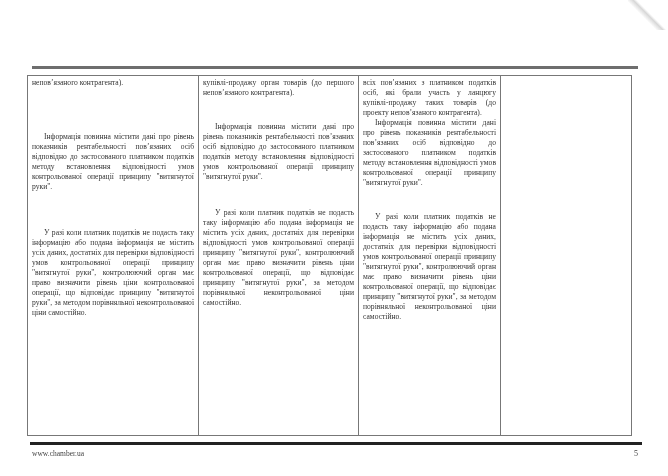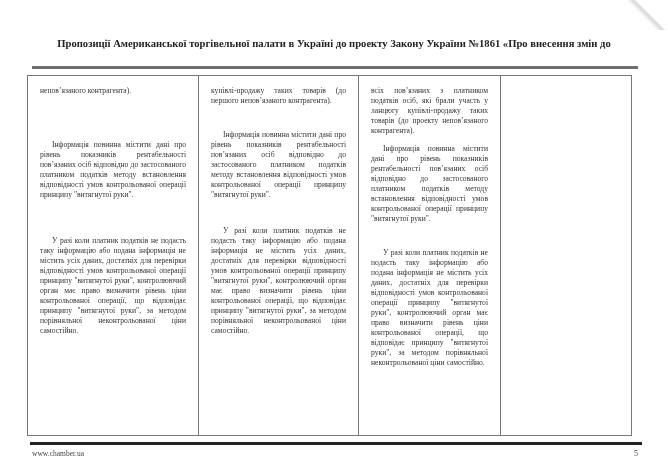--- a/index.html
+++ b/index.html
@@ -16,21 +16,21 @@
       background: #555; opacity: 0.85;
     }
     table.doc {
       position: absolute; left: 27px; top: 75px; width: 604px; height: 355px;
       border-collapse: collapse; table-layout: fixed;
     }
     table.doc td {
       border: 1px solid #777; vertical-align: top; padding: 2px 4px;
       font-size: 7.6px; line-height: 10px; text-align: justify; color: #333;
     }
-    .para { margin: 8px; }
+    .para { margin: 0; }
     .indent { text-indent: 12px; }
     .rule-bottom {
       position: absolute; left: 30px; top: 442px; width: 612px; height: 3px; background: #222;
     }
     .footer-url {
       position: absolute; left: 32px; top: 449px; font-size: 7.5px; color: #444;
     }
     .page-num {
       position: absolute; left: 634px; top: 449px; font-size: 8px; color: #444;
     }
@@ -38,41 +38,40 @@
       position: absolute; right: 0; top: 0; width: 40px; height: 30px;
       background: linear-gradient(225deg, #ffffff 45%, #d8d8d8 50%, #ffffff 60%);
     }
   </style>
 </head>
 <body>
 
 <div class="corner-fold"></div>
 
 <div class="title">
-  <div>Пропозиції Американської торгівельної палати в Україні до проекту Закону України №1861 «Про внесення змін до</div>
 </div>
 
 <div class="rule-top"></div>
 
 <table class="doc">
   <colgroup>
     <col style="width:171px">
     <col style="width:160px">
     <col style="width:142px">
     <col style="width:131px">
   </colgroup>
   <tbody>
       <tr>
     <td rowspan="1" style="height:355px">
       <p class="para">непов’язаного контрагента).</p>
       <p class="para indent" style="margin-top:44px">Інформація повинна містити дані про рівень показників рентабельності пов’язаних осіб відповідно до застосованого платником податків методу встановлення відповідності умов контрольованої операції принципу "витягнутої руки".</p>
       <p class="para indent" style="margin-top:36px">У разі коли платник податків не подасть таку інформацію або подана інформація не містить усіх даних, достатніх для перевірки відповідності умов контрольованої операції принципу "витягнутої руки", контролюючий орган має право визначити рівень ціни контрольованої операції, що відповідає принципу "витягнутої руки", за методом порівняльної неконтрольованої ціни самостійно.</p>
     </td>
     <td>
-      <p class="para">купівлі-продажу таких товарів (до першого непов’язаного контрагента).</p>
+      <p class="para">купівлі-продажу орган товарів (до першого непов’язаного контрагента).</p>
       <p class="para indent" style="margin-top:24px">Інформація повинна містити дані про рівень показників рентабельності пов’язаних осіб відповідно до застосованого платником податків методу встановлення відповідності умов контрольованої операції принципу "витягнутої руки".</p>
       <p class="para indent" style="margin-top:26px">У разі коли платник податків не подасть таку інформацію або подана інформація не містить усіх даних, достатніх для перевірки відповідності умов контрольованої операції принципу "витягнутої руки", контролюючий орган має право визначити рівень ціни контрольованої операції, що відповідає принципу "витягнутої руки", за методом порівняльної неконтрольованої ціни самостійно.</p>
     </td>
     <td>
       <p class="para">всіх пов’язаних з платником податків осіб, які брали участь у ланцюгу купівлі-продажу таких товарів (до проекту непов’язаного контрагента).</p>
       <p class="para indent" style="margin-top:0">Інформація повинна містити дані про рівень показників рентабельності пов’язаних осіб відповідно до застосованого платником податків методу встановлення відповідності умов контрольованої операції принципу "витягнутої руки".</p>
       <p class="para indent" style="margin-top:24px">У разі коли платник податків не подасть таку інформацію або подана інформація не містить усіх даних, достатніх для перевірки відповідності умов контрольованої операції принципу "витягнутої руки", контролюючий орган має право визначити рівень ціни контрольованої операції, що відповідає принципу "витягнутої руки", за методом порівняльної неконтрольованої ціни самостійно.</p>
     </td>
     <td>
       <p class="para"></p>

